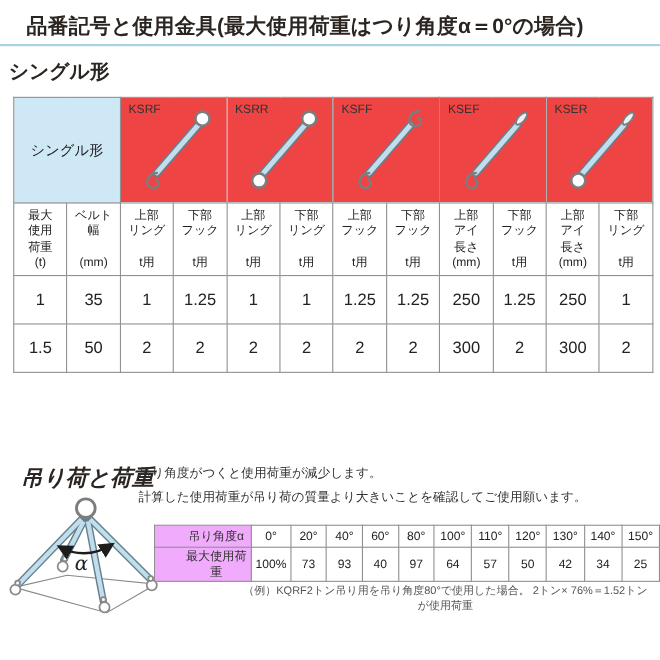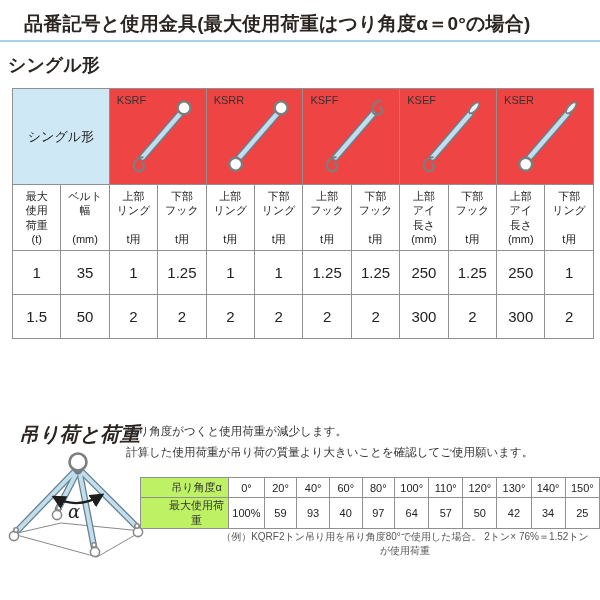--- a/index.html
+++ b/index.html
@@ -26,21 +26,21 @@
   td.data-cell { font-size:15px; color:#111; }
 
   .h-load { position:absolute; left:19px; top:421px; font-size:20px; font-weight:bold; color:#2b2521;font-style:italic; }
   .note { position:absolute; left:126px; top:421px; font-size:11.5px; line-height:1.8; color:#333;font-family:Liberation Serif, serif; }
 
   .diagram { position:absolute; left:0px; top:448px; width:150px; height:150px; }
 
   table.angle { position:absolute; left:140px; top:477px; border-collapse:collapse; table-layout:fixed; }
   table.angle td { border:1px solid #909090; text-align:center; height:19px;
                    font-size:11px; padding:0 1px; color:#222; }
-  table.angle td.hdr { background:#bef264; width:78px; color:#333;padding-left:25px; }
+  table.angle td.hdr { background:#f0abfc; width:78px; color:#333;padding-left:25px; }
   table.angle td.val { width:34px; }
 
   .footnote { position:absolute; left:220px; top:530px; width:370px; font-size:10px; color:#555;text-align:center; }
 </style>
 </head>
 <body>
 
 <div id="page">
 
   <div class="title">品番記号と使用金具(最大使用荷重はつり角度α＝0°の場合)</div>
@@ -239,21 +239,21 @@
           <td class="val">100°</td>
           <td class="val">110°</td>
           <td class="val">120°</td>
           <td class="val">130°</td>
           <td class="val">140°</td>
           <td class="val">150°</td>
         </tr>
         <tr>
           <td class="hdr">最大使用荷重</td>
           <td class="val">100%</td>
-          <td class="val">59</td>
+          <td class="val">73</td>
           <td class="val">93</td>
           <td class="val">40</td>
           <td class="val">97</td>
           <td class="val">64</td>
           <td class="val">57</td>
           <td class="val">50</td>
           <td class="val">42</td>
           <td class="val">34</td>
           <td class="val">25</td>
         </tr>

